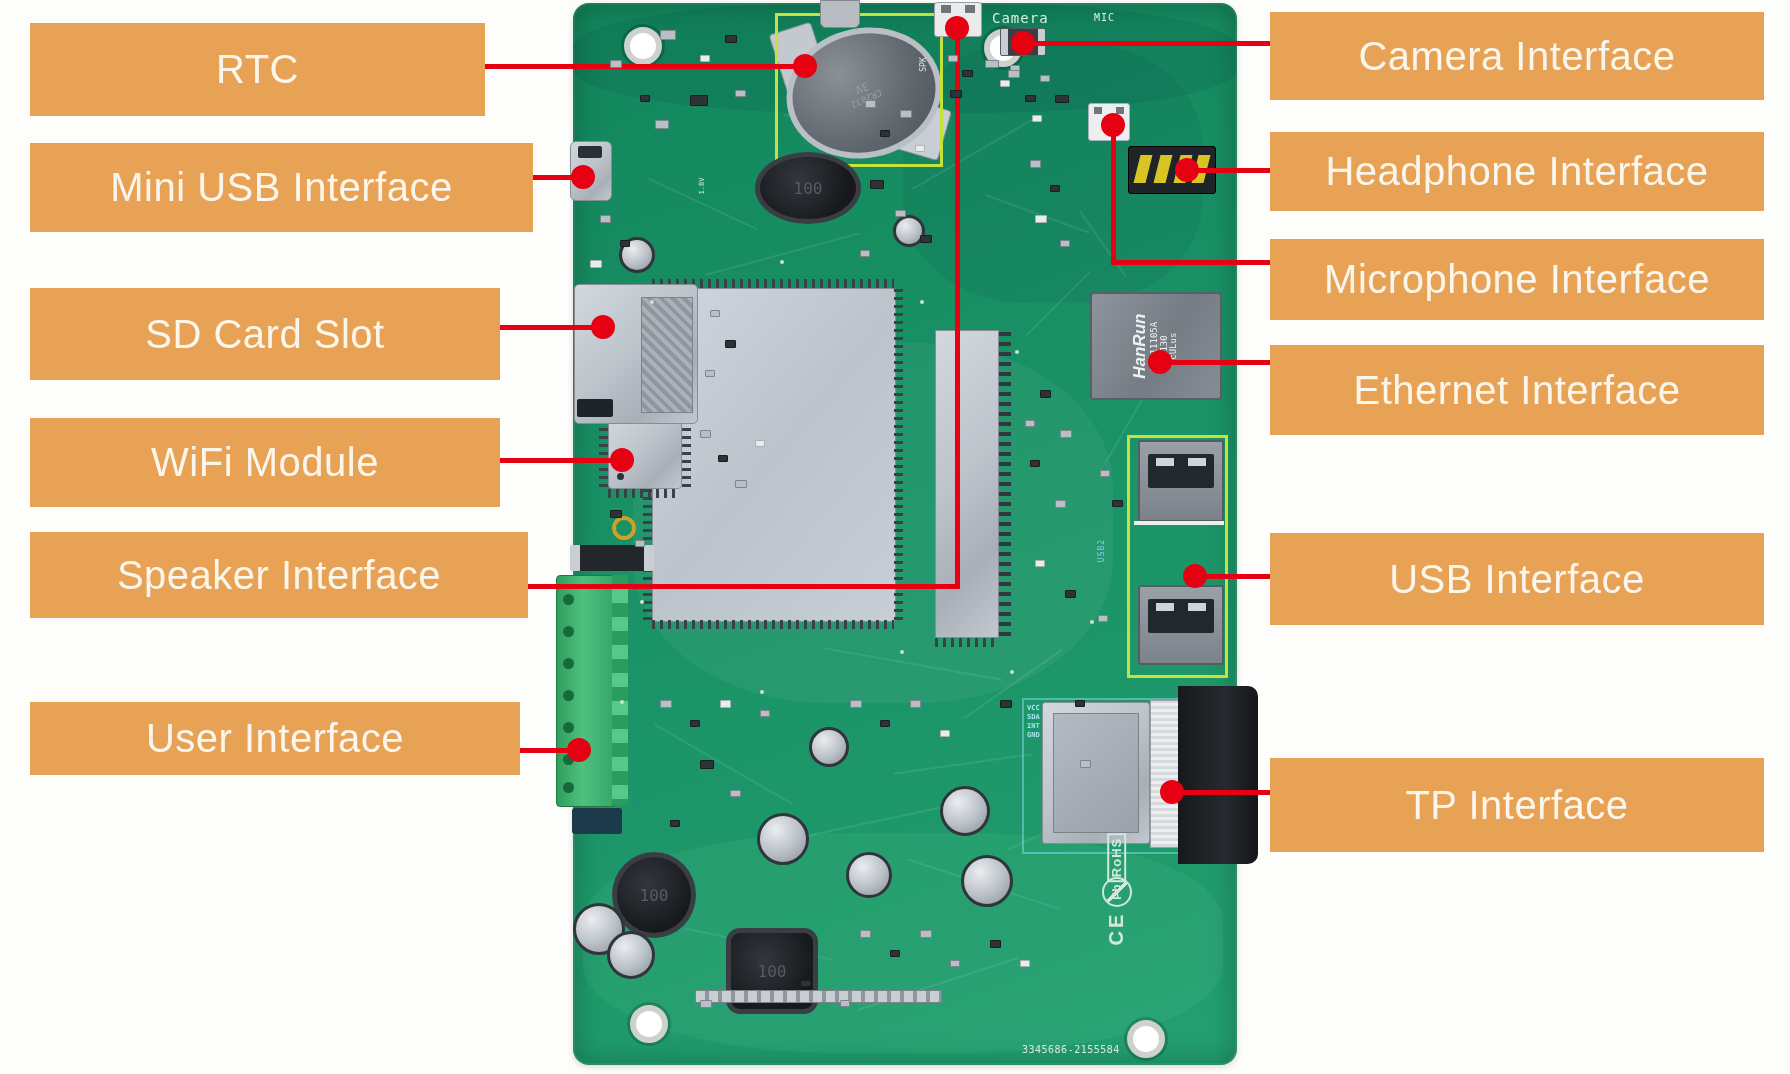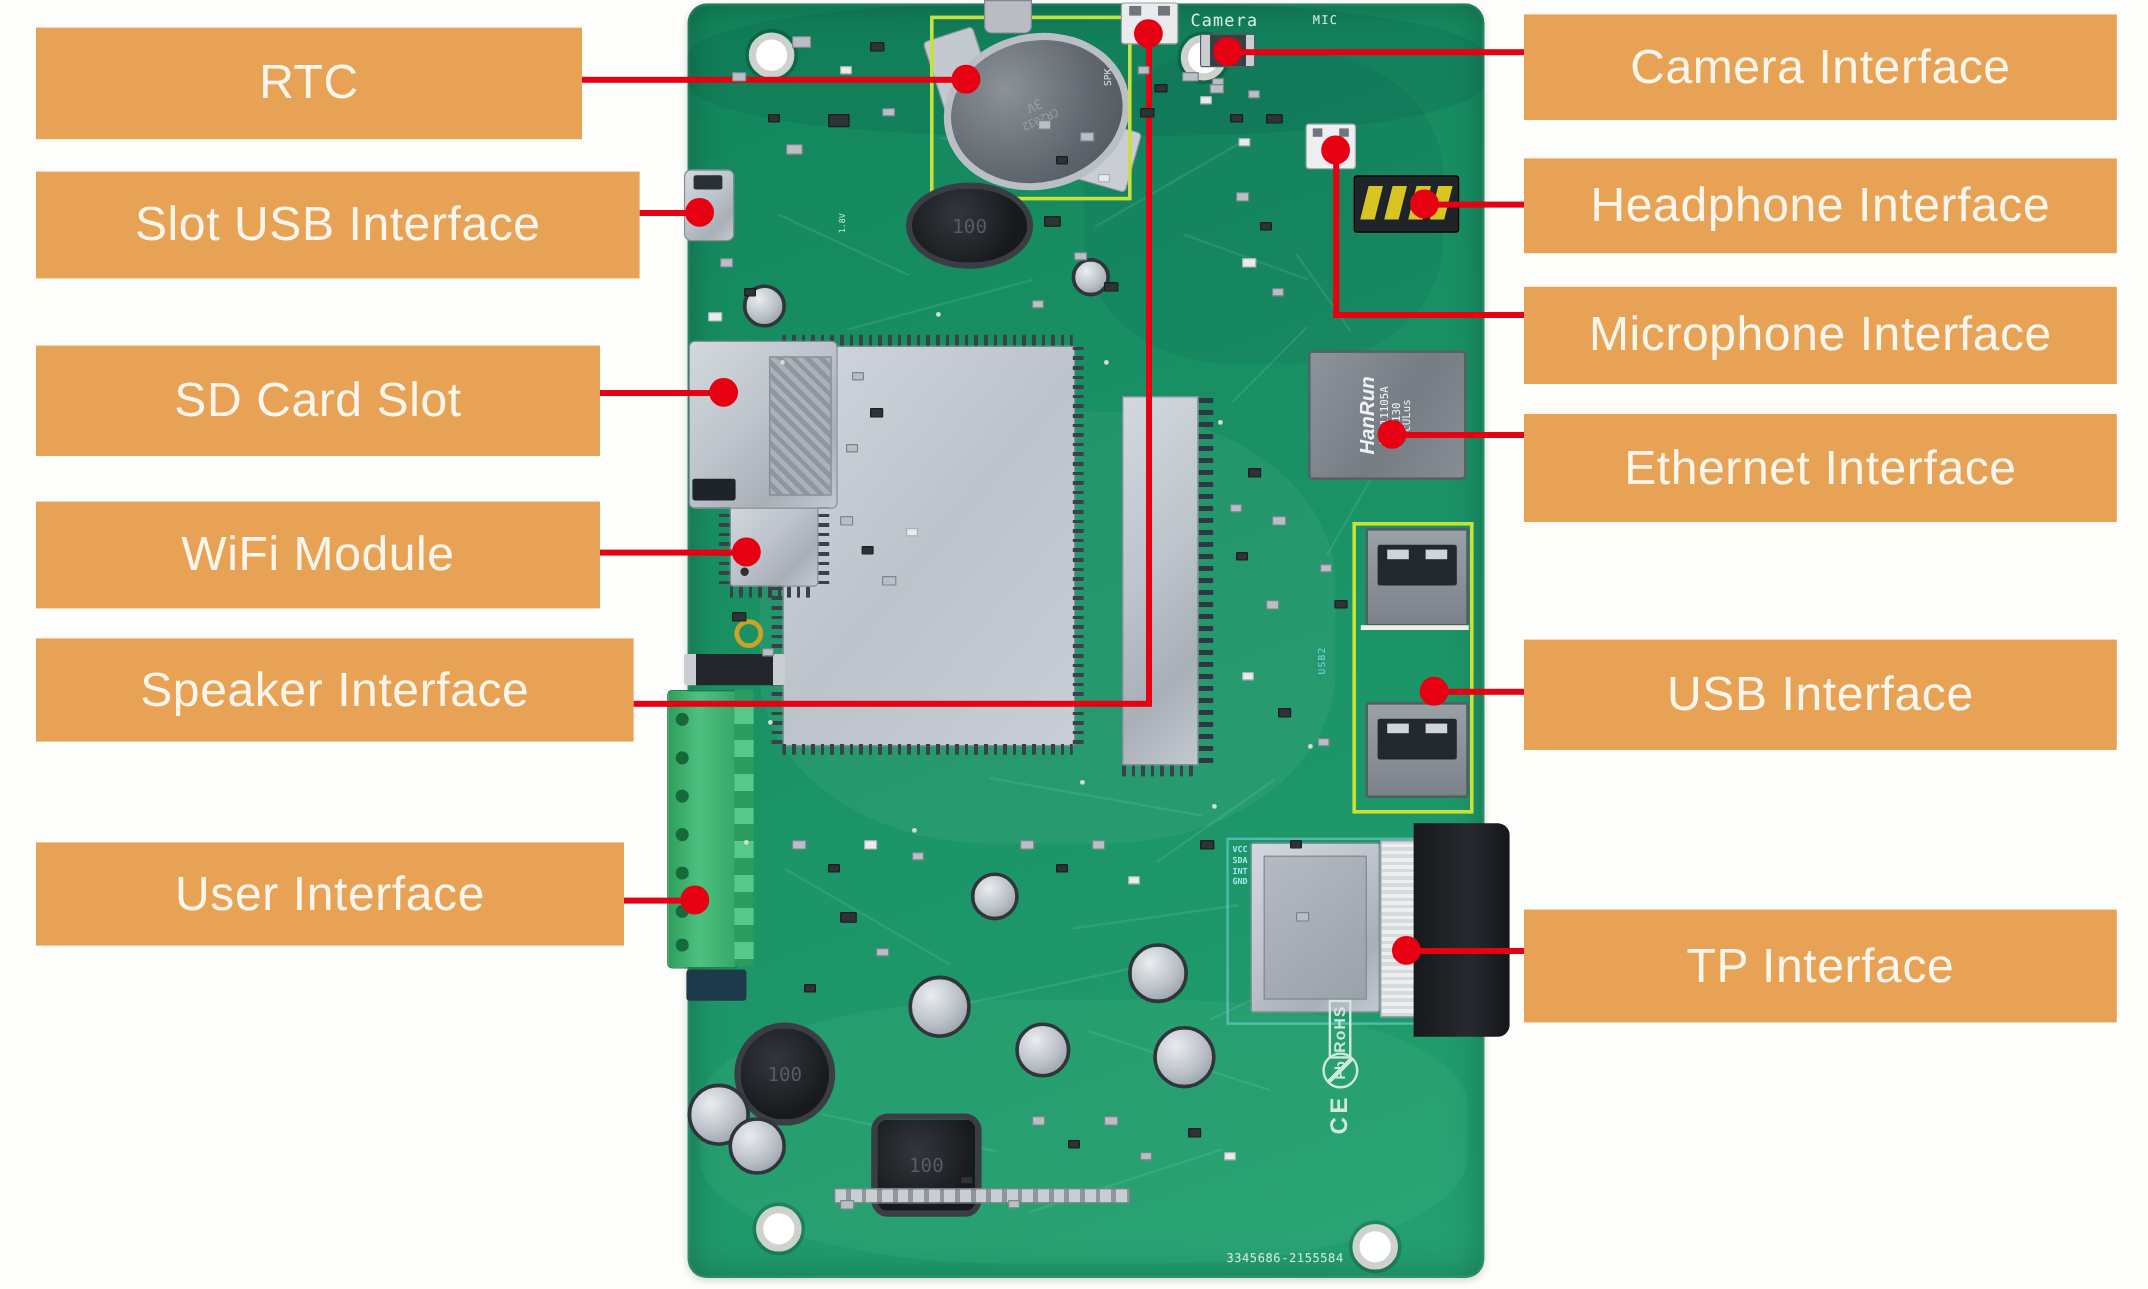--- a/index.html
+++ b/index.html
@@ -235,25 +235,25 @@
 
   <div class="cert">
     <div class="cert-rohs">RoHS</div>
     <div class="cert-pb">Pb</div>
     <div class="cert-ce">CE</div>
   </div>
 
   <div class="silk" style="left:1022px;top:1044px;font-size:10px;letter-spacing:.5px;color:#d5ecdf;">3345686-2155584</div>
 
   <div class="lab" style="left:30px;top:23px;width:455px;height:93px;">RTC</div>
-  <div class="lab" style="left:30px;top:143px;width:503px;height:89px;">Slot USB Interface</div>
+  <div class="lab" style="left:30px;top:143px;width:503px;height:89px;">Mini USB Interface</div>
   <div class="lab" style="left:30px;top:288px;width:470px;height:92px;">SD Card Slot</div>
   <div class="lab" style="left:30px;top:418px;width:470px;height:89px;">WiFi Module</div>
   <div class="lab" style="left:30px;top:532px;width:498px;height:86px;">Speaker Interface</div>
-  <div class="lab" style="left:30px;top:702px;width:490px;height:86px;">User Interface</div>
+  <div class="lab" style="left:30px;top:702px;width:490px;height:73px;">User Interface</div>
 
   <div class="lab" style="left:1270px;top:132px;width:494px;height:79px;">Headphone Interface</div>
   <div class="lab" style="left:1270px;top:12px;width:494px;height:88px;">Camera Interface</div>
   <div class="lab" style="left:1270px;top:239px;width:494px;height:81px;">Microphone Interface</div>
   <div class="lab" style="left:1270px;top:345px;width:494px;height:90px;">Ethernet Interface</div>
   <div class="lab" style="left:1270px;top:533px;width:494px;height:92px;">USB Interface</div>
   <div class="lab" style="left:1270px;top:758px;width:494px;height:94px;">TP Interface</div>
 
   <div class="rl" style="left:485px;top:64px;width:320px;height:5px;"></div>
   <div class="rdot" style="left:805px;top:66px;"></div>

